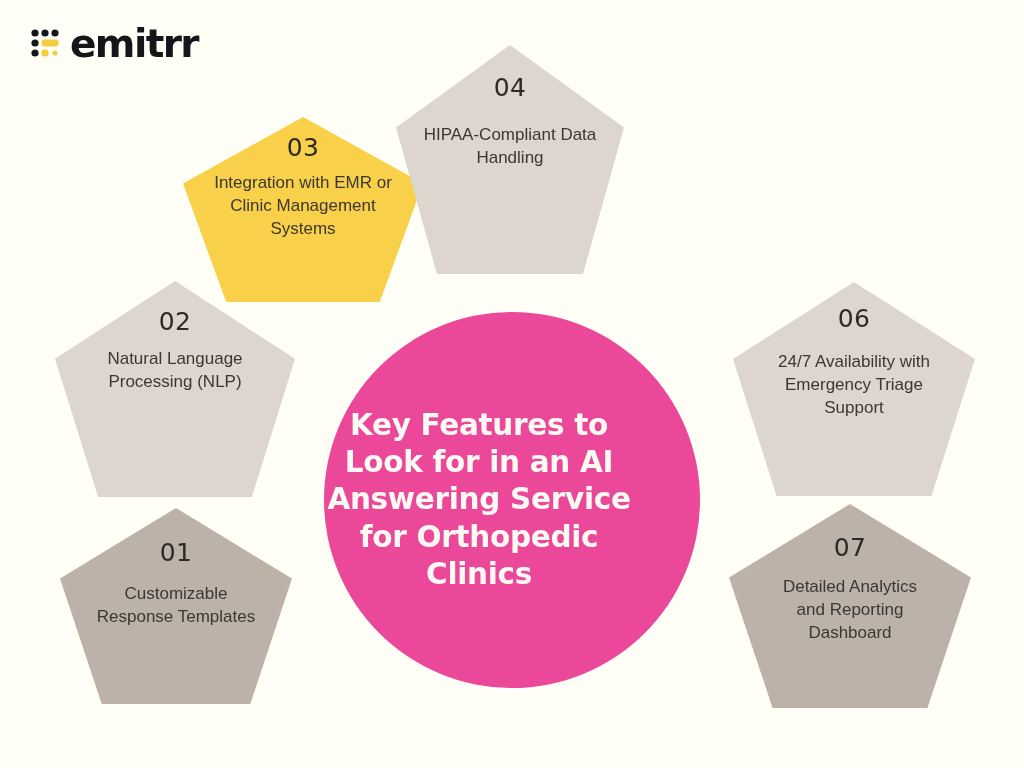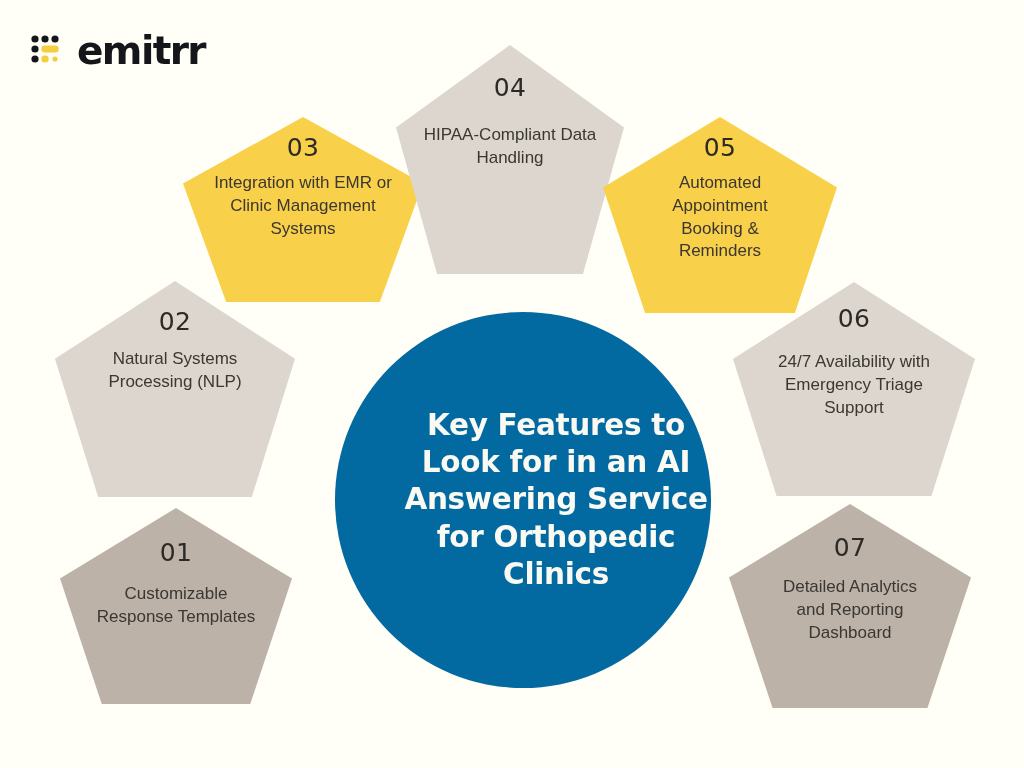--- a/index.html
+++ b/index.html
@@ -20,51 +20,51 @@
     position: relative;
     width: 1024px;
     height: 768px;
     background: #FFFEF7;
   }
 
   
   #logo {
     position: absolute;
     left: 30px;
-    top: 31px;
+    top: 24px;
     display: flex;
-    align-items: center;
-    gap: 11px;
+    align-items: flex-end;
+    gap: 4px;
   }
   #logo-mark {
     width: 36px;
     height: 36px;
     display: block;
   }
   #logo-word {
     font-family: "DejaVu Sans", sans-serif;
     font-size: 39px;
     font-weight: 700;
     letter-spacing: -1.6px;
     color: #15161A;
     line-height: 1;
   }
 
   
   #center-circle {
     position: absolute;
-    left: 335px;
+    left: 324px;
     top: 312px;
     width: 376px;
     height: 376px;
     border-radius: 50%;
-    background: #0369a1;
+    background: #ec4899;
     display: flex;
     align-items: center;
-    justify-content: flex-end;
+    justify-content: flex-start;
     z-index: 5;
   }
   #center-title {
     color: #FAFAF2;
     font-family: "DejaVu Sans", sans-serif;
     font-weight: 700;
     font-size: 29.5px;
     line-height: 1.26;
     text-align: center;
     width: 310px;
@@ -132,44 +132,38 @@
   <div class="pent" style="left:60px; top:508px; width:232px; height:196px; background:#BCB2A8;">
     <div class="pent-inner">
       <div class="pent-num" style="margin-top:30px;">01</div>
       <div class="pent-label" style="margin-top:16px; width:178px;">Customizable Response Templates</div>
     </div>
   </div>
 
   <div class="pent" style="left:55px; top:281px; width:240px; height:216px; background:#DCD6CE;">
     <div class="pent-inner">
       <div class="pent-num" style="margin-top:26px;">02</div>
-      <div class="pent-label" style="margin-top:12px; width:160px;">Natural Systems Processing (NLP)</div>
+      <div class="pent-label" style="margin-top:12px; width:160px;">Natural Language Processing (NLP)</div>
     </div>
   </div>
 
   <div class="pent" style="left:183px; top:117px; width:240px; height:185px; background:#F9D049;">
     <div class="pent-inner">
       <div class="pent-num" style="margin-top:16px;">03</div>
       <div class="pent-label" style="margin-top:10px; width:198px;">Integration with EMR or Clinic Management Systems</div>
     </div>
   </div>
 
   <div class="pent" style="left:396px; top:45px; width:228px; height:229px; background:#DCD6CE;">
     <div class="pent-inner">
       <div class="pent-num" style="margin-top:28px;">04</div>
       <div class="pent-label" style="margin-top:22px; width:190px;">HIPAA-Compliant Data Handling</div>
     </div>
   </div>
 
-  <div class="pent" style="left:603px; top:117px; width:234px; height:196px; background:#F9D049;">
-    <div class="pent-inner">
-      <div class="pent-num" style="margin-top:16px;">05</div>
-      <div class="pent-label" style="margin-top:10px; width:172px;">Automated Appointment Booking &amp; Reminders</div>
-    </div>
-  </div>
 
   <div class="pent" style="left:733px; top:282px; width:242px; height:214px; background:#DCD6CE;">
     <div class="pent-inner">
       <div class="pent-num" style="margin-top:22px;">06</div>
       <div class="pent-label" style="margin-top:18px; width:208px;">24/7 Availability with Emergency Triage Support</div>
     </div>
   </div>
 
   <div class="pent" style="left:729px; top:504px; width:242px; height:204px; background:#BCB2A8;">
     <div class="pent-inner">

